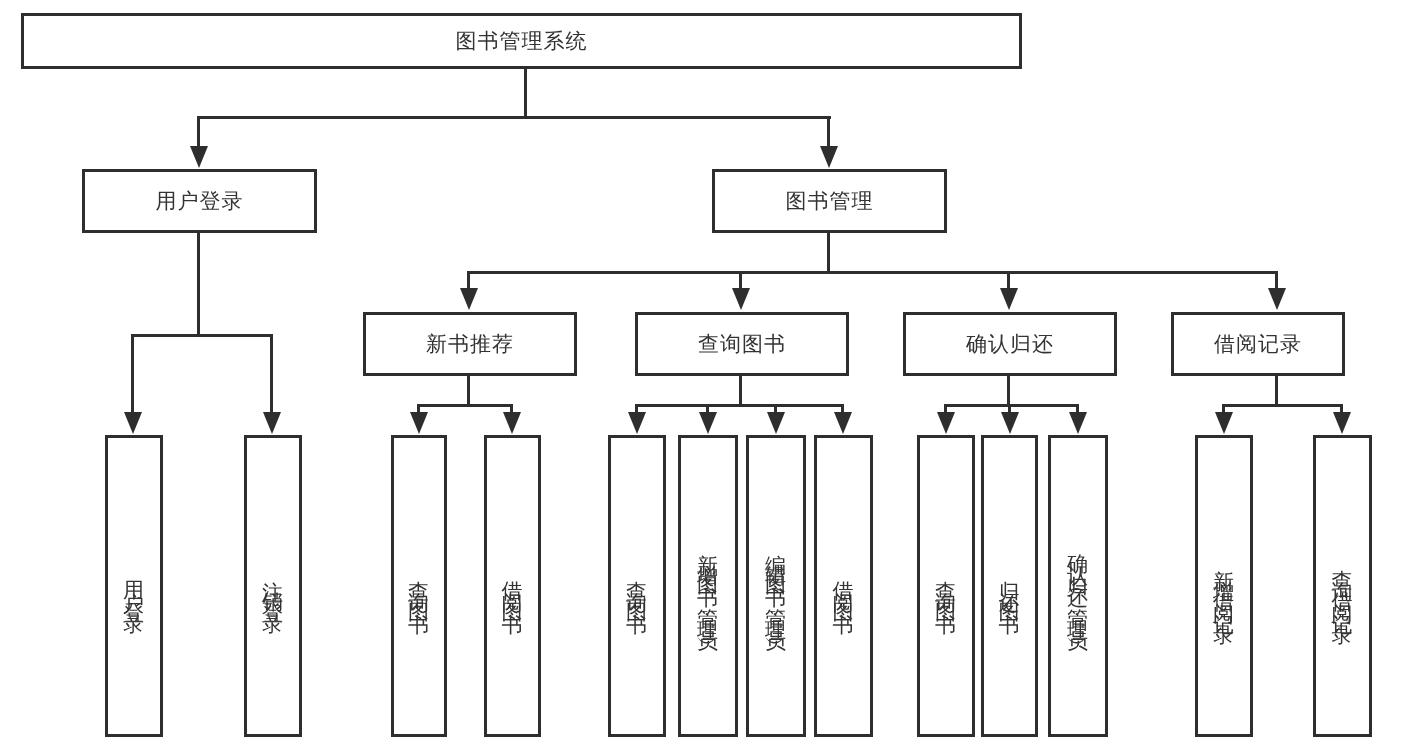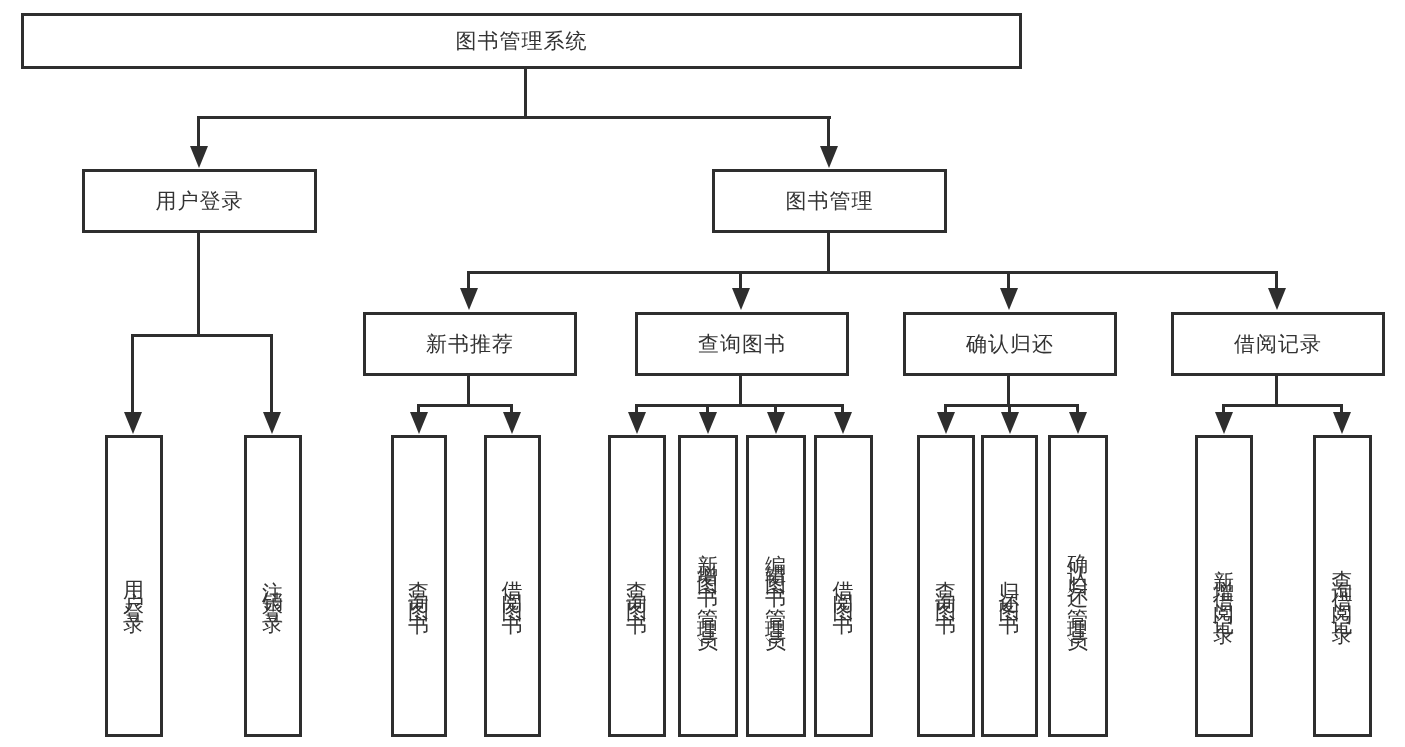--- a/index.html
+++ b/index.html
@@ -133,21 +133,21 @@
 
   <div class="box h" style="left:363px; top:312px; width:214px; height:64px;">
     <span>新书推荐</span>
   </div>
   <div class="box h" style="left:635px; top:312px; width:214px; height:64px;">
     <span>查询图书</span>
   </div>
   <div class="box h" style="left:903px; top:312px; width:214px; height:64px;">
     <span>确认归还</span>
   </div>
-  <div class="box h" style="left:1171px; top:312px; width:214px; height:64px;">
+  <div class="box h" style="left:1171px; top:312px; width:174px; height:64px;">
     <span>借阅记录</span>
   </div>
 
   <div class="box v" style="left:105px; top:435px; width:58px; height:302px;">
     <span>用户登录</span>
   </div>
   <div class="box v" style="left:244px; top:435px; width:58px; height:302px;">
     <span>注销登录</span>
   </div>
 

